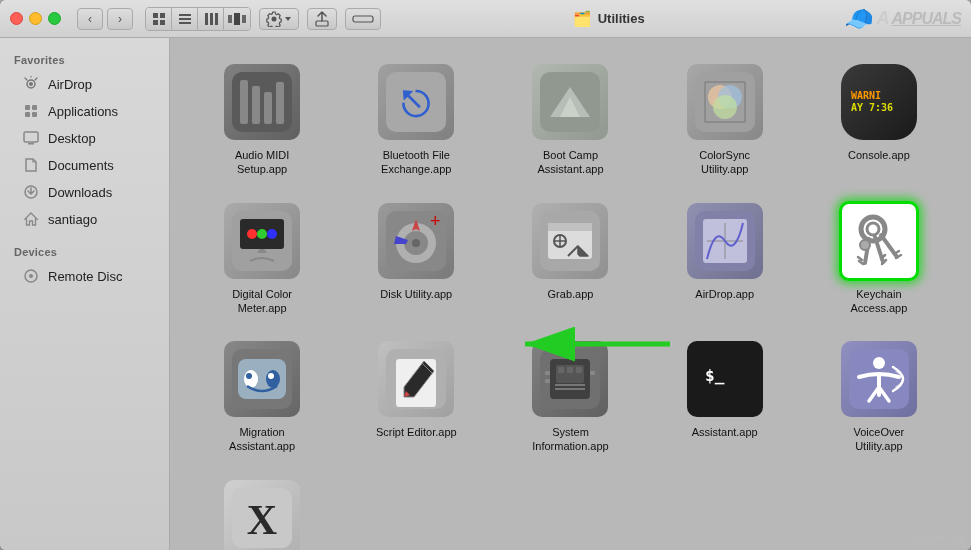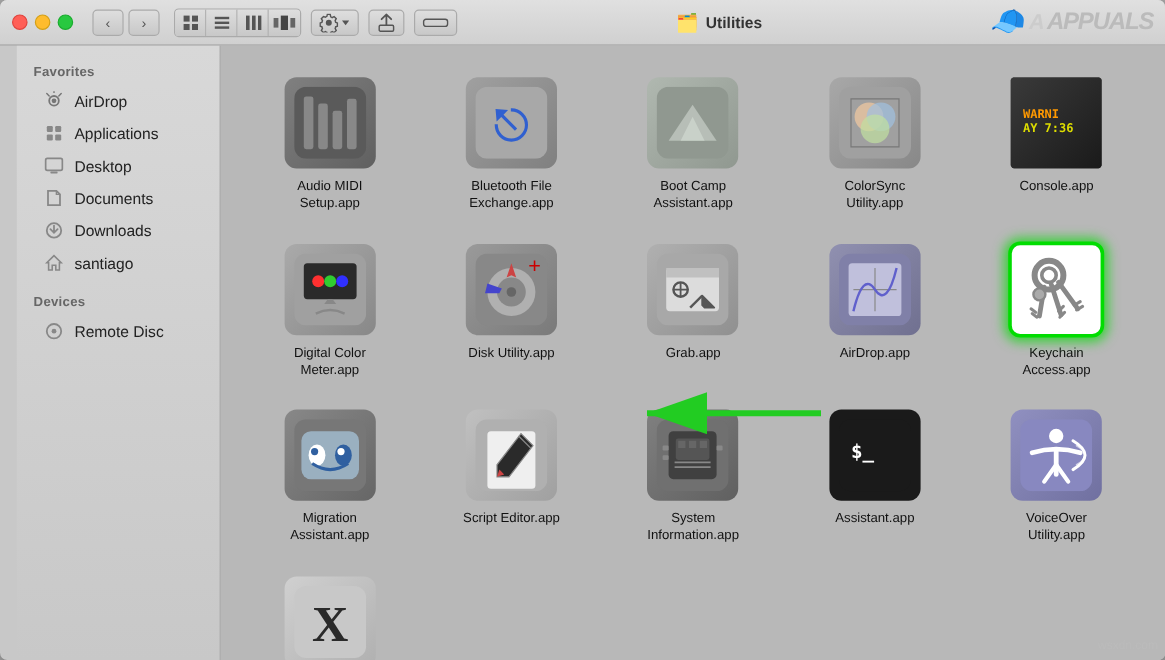--- a/index.html
+++ b/index.html
@@ -136,21 +136,20 @@
       font-size: 11px;
       color: #666;
       margin-left: auto;
     }
 
     
     .main-content {
       display: flex;
       flex: 1;
       overflow: hidden;
-      padding-left: 14px;
     }
 
     
     .sidebar {
       width: 170px;
       background: linear-gradient(180deg, #d8d8d8 0%, #c8c8c8 100%);
       border-right: 1px solid #aaa;
       padding: 12px 0;
       flex-shrink: 0;
       overflow-y: auto;
@@ -238,21 +237,21 @@
 
     
     .file-item.highlighted .file-icon {
       border: 3px solid #00cc00;
       border-radius: 10px;
       box-shadow: 0 0 8px 2px rgba(0,200,0,0.6);
     }
 
     .icon-console {
       background: linear-gradient(135deg, #3a3a3a 0%, #1a1a1a 100%);
-      border-radius: 2px;
+      border-radius: 22px;
       width: 76px;
       height: 76px;
       display: flex;
       flex-direction: column;
       align-items: flex-start;
       justify-content: center;
       padding: 6px;
       color: #ff9900;
       font-family: monospace;
       font-size: 11px;
@@ -513,21 +512,21 @@
 
     <div class="title-text">
       <span style="font-size:15px;">🗂️</span>
       <span>Utilities</span>
     </div>
 
 
     <div style="display:flex;align-items:center;margin-left:8px;gap:2px;">
       <span style="font-size:24px;">🧢</span>
       <span style="font-size:18px;font-weight:900;color:#ccc;font-style:italic;">A</span>
-      <span style="font-size:20px;font-weight:900;color:#bbb;font-style:italic;letter-spacing:-1px;">APPUALS</span>
+      <span style="font-size:16px;font-weight:900;color:#bbb;font-style:italic;letter-spacing:-1px;text-decoration:underline;">APPUALS</span>
     </div>
   </div>
 
   <div class="main-content">
 
     <div class="sidebar">
       <div class="sidebar-section-title">Favorites</div>
 
       <div class="sidebar-item">
         <div class="sidebar-icon">

